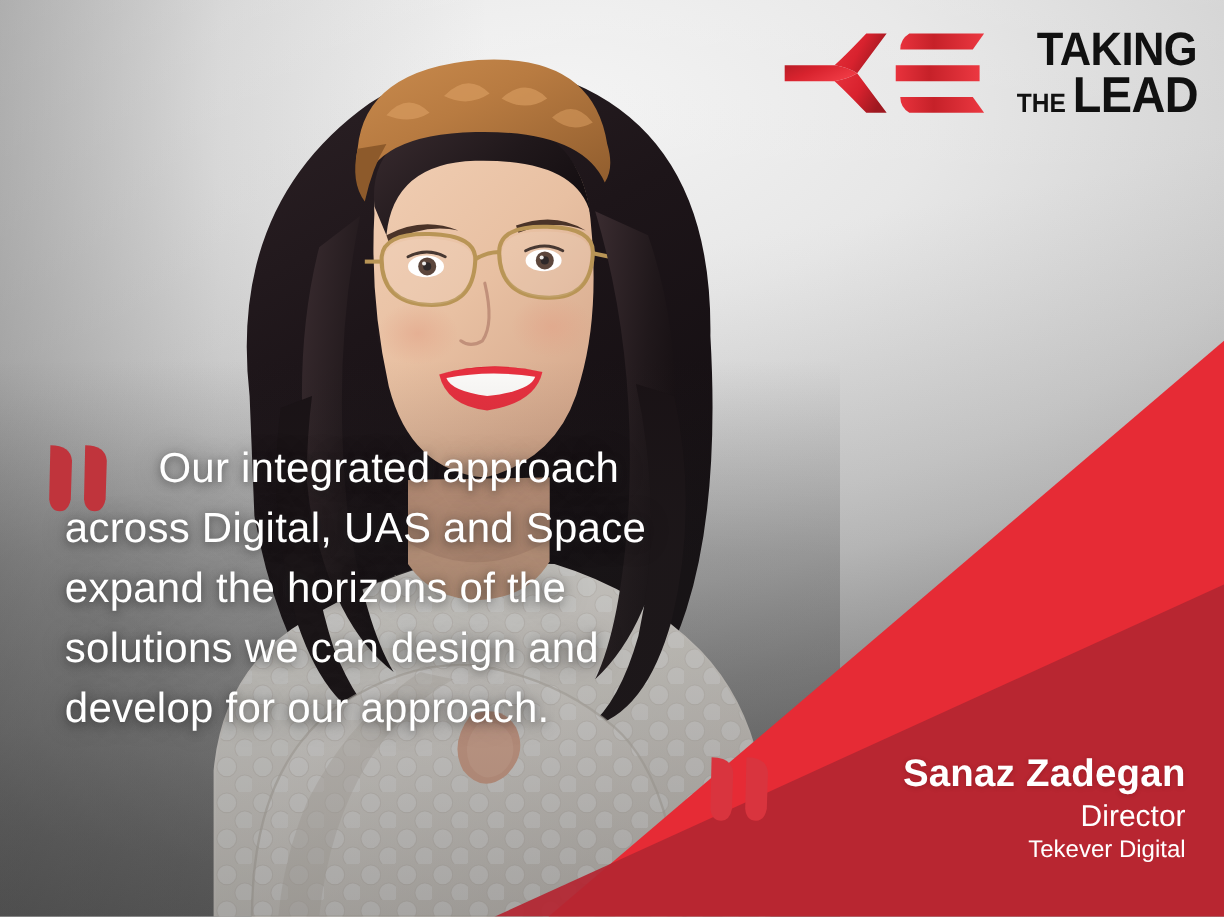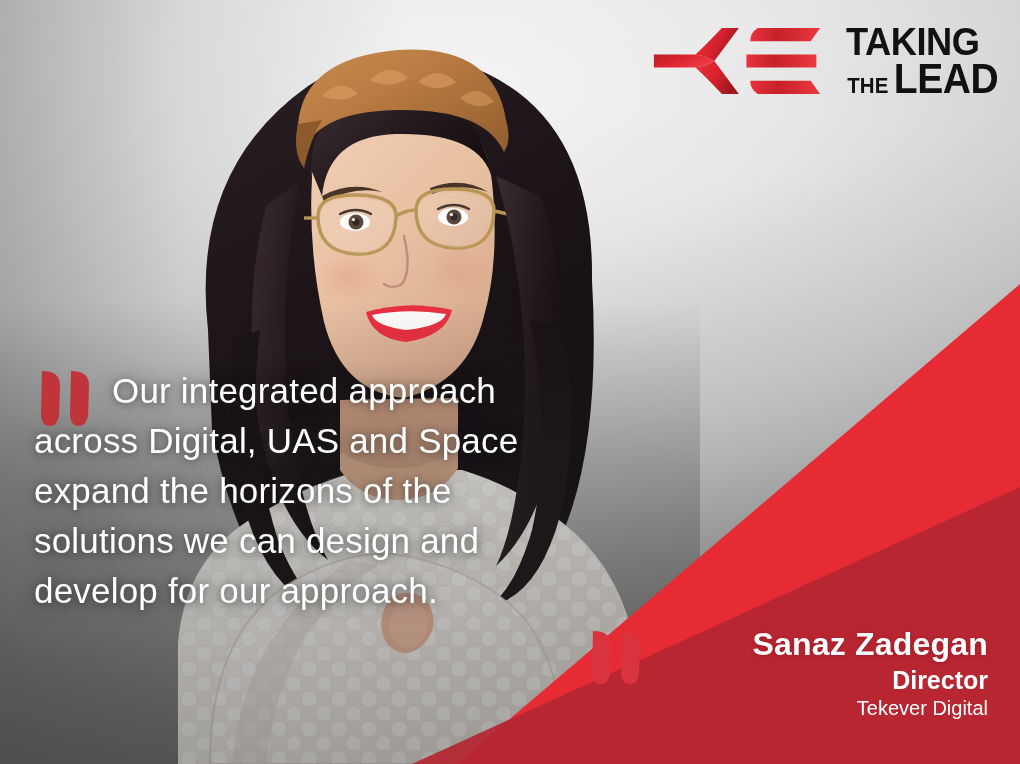--- a/index.html
+++ b/index.html
@@ -53,21 +53,21 @@
 
   
   .logo {
     position:absolute;
     right:22px; top:24px;
     display:flex; align-items:center; gap:14px;
   }
   .logo-mark { width:170px; height:72px; display:block; }
   .logo-word {
     display:flex; flex-direction:column;
-    align-items:flex-start;
+    align-items:flex-end;
     color:#111;
     line-height:0.92;
   }
   .logo-word .l1 {
     font-size:39px; font-weight:bold; letter-spacing:-0.5px;
     transform:scaleX(0.93); transform-origin:right center;
   }
   .logo-word .l2 {
     display:flex; align-items:baseline; gap:6px;
     transform:scaleX(0.93); transform-origin:right center;
@@ -86,41 +86,41 @@
     width:62px; height:62px;
   }
   .quote-text {
     color:#ffffff;
     font-size:35px;
     line-height:50px;
     font-weight:400;
     letter-spacing:0.2px;
     text-shadow:0 1px 7px rgba(30,30,30,0.55), 0 0 22px rgba(30,30,30,0.35);
   }
-  .quote-text .ln { display:block; white-space:nowrap; }
+  .quote-text .ln { display:block; white-space:nowrap;margin-left:20px; }
   .quote-text .ln:first-child { padding-left:78px; }
   .close-quote {
     position:absolute; left:556px; top:262px;
     width:60px; height:60px;
   }
 
   
   .attrib {
     position:absolute;
     right:32px; bottom:44px;
     text-align:right;
     color:#ffffff;
   }
   .attrib .name {
     font-size:32px; font-weight:bold; letter-spacing:0.2px;
     line-height:1.12;
     text-shadow:0 1px 4px rgba(90,10,15,0.30);
   }
   .attrib .role {
-    font-size:25px; font-weight:700; line-height:1.22; margin-top:2px;
+    font-size:25px; font-weight:400; line-height:1.22; margin-top:2px;
   }
   .attrib .org {
     font-size:20px; font-weight:400; line-height:1.22;
   }
 </style>
 </head>
 <body>
 
 <div class="card">
 

